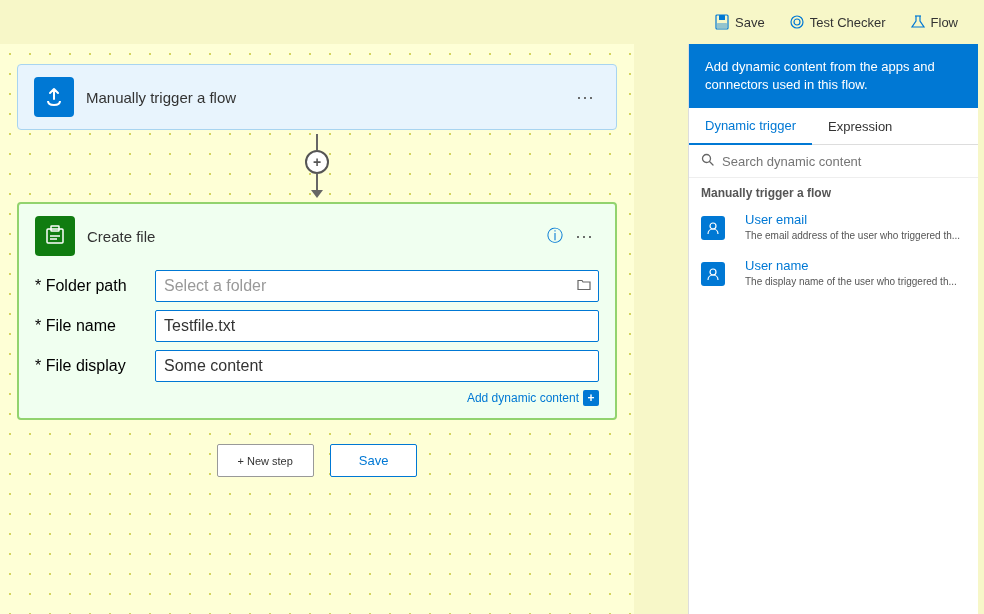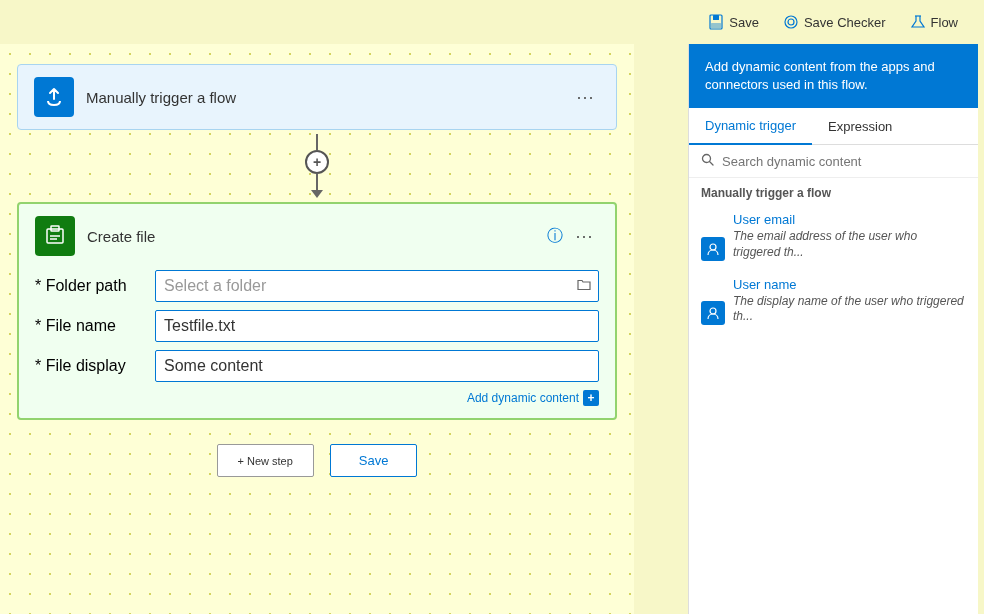--- a/index.html
+++ b/index.html
@@ -283,46 +283,45 @@
     }
     .panel-section-title {
       padding: 8px 12px 4px;
       font-size: 12px;
       color: #555;
       font-weight: 600;
     }
     .panel-item {
       padding: 8px 12px;
       display: flex;
-      align-items: flex-end;
-      gap: 8px;
+      align-items: center;
+      gap: 20px;
       cursor: pointer;
     }
     .panel-item-icon {
       width: 24px; height: 24px;
       background: #0078d4;
       border-radius: 3px;
       display: flex; align-items: center; justify-content: center;
       color: white;
       font-size: 12px;
       flex-shrink: 0;
       margin-top: 2px;
     }
     .panel-item-content { flex: 1; }
     .panel-item-title {
       font-size: 13px;
       color: #0078d4;
       font-weight: 500;
       margin-bottom: 2px;
     }
     .panel-item-desc {
-      font-size: 12px;
+      font-size: 10px;
       color: #555;
       line-height: 1.3;
-      font-style: italic;
     }
 
     
     .panel-scroll {
       flex: 1;
       overflow-y: auto;
     }
   </style>
 </head>
 <body>
@@ -338,21 +337,21 @@
     </span>
     <span>Save</span>
   </button>
   <button class="toolbar-btn">
     <span class="toolbar-icon">
       <svg width="16" height="16" viewBox="0 0 16 16" fill="none">
         <circle cx="8" cy="8" r="6" stroke="#0078d4" stroke-width="1.2"></circle>
         <circle cx="8" cy="8" r="3" stroke="#0078d4" stroke-width="1.2"></circle>
       </svg>
     </span>
-    <span>Save Checker</span>
+    <span>Test Checker</span>
   </button>
   <button class="toolbar-btn">
     <span class="toolbar-icon">
       <svg width="16" height="16" viewBox="0 0 16 16" fill="none">
         <path d="M6 2L6 7L2 13H14L10 7V2" stroke="#0078d4" stroke-width="1.2" fill="none"></path>
         <line x1="5" y1="2" x2="11" y2="2" stroke="#0078d4" stroke-width="1.2"></line>
       </svg>
     </span>
     <span>Flow</span>
   </button>

